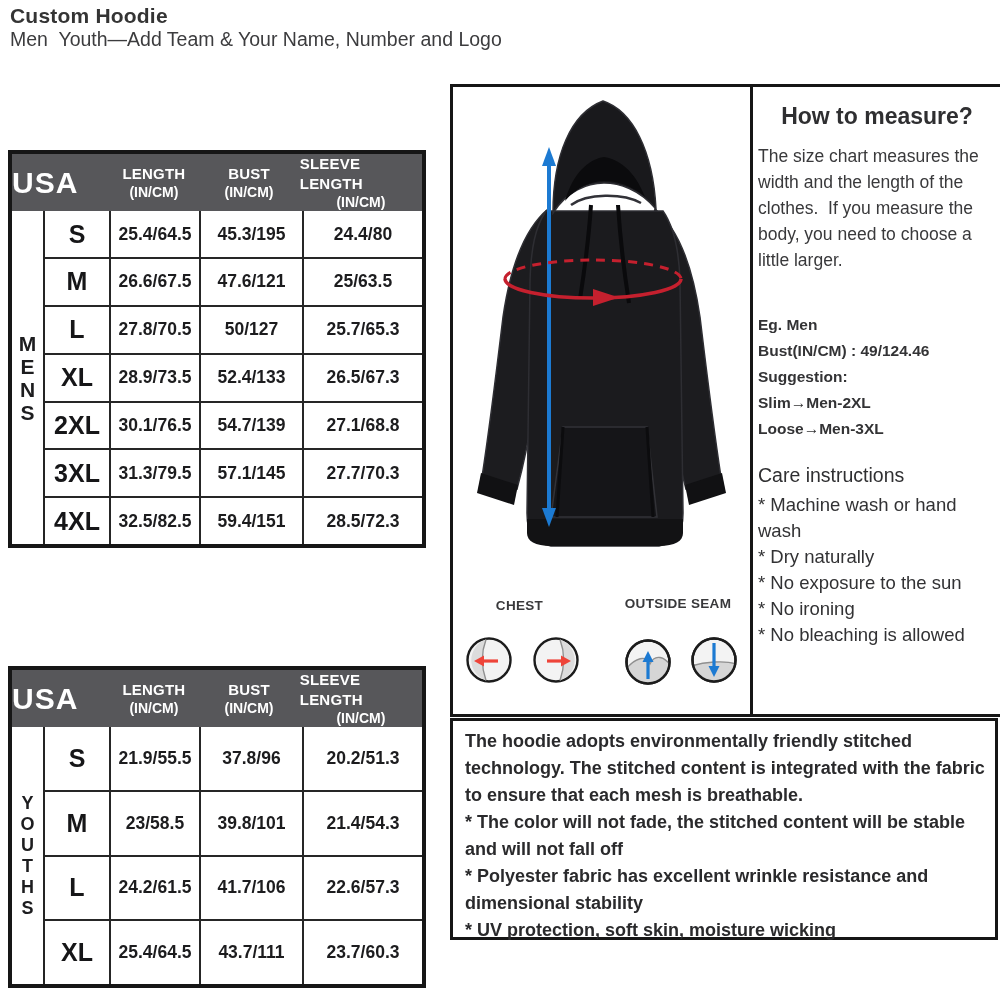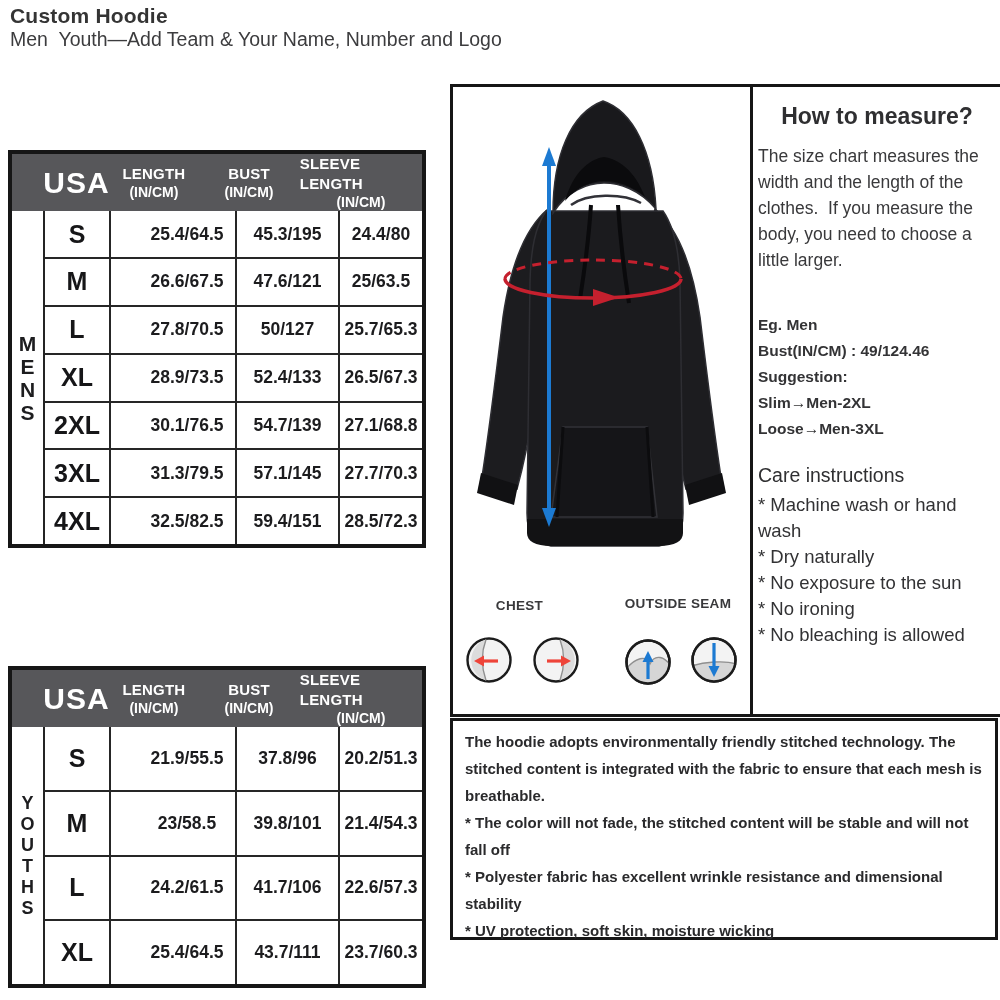--- a/index.html
+++ b/index.html
@@ -10,37 +10,37 @@
   #product-header { position:absolute; left:10px; top:4px; }
   #product-title { font-size:21px; font-weight:700; color:#343434; letter-spacing:.2px; }
   #product-subtitle { font-size:19.5px; font-weight:500; color:#3c3c3e; white-space:pre-wrap; }
 
   
   .size-table { position:absolute; left:8px; width:418px; background:#fff;
     border:4px solid var(--panel_border,#181818); display:flex; flex-direction:column; }
   .mens-table { top:150px; height:398px; }
   .youths-table { top:666px; height:322px; }
   .thead { display:flex; align-items:center; background:var(--header_bg,#57575a); color:#fff; flex:0 0 56px; }
-  .h-usa { width:99px; text-align:right; font-size:30px; font-weight:700; letter-spacing:1px; }
+  .h-usa { width:99px; text-align:left; font-size:30px; font-weight:700; letter-spacing:1px; }
   .h-col { display:flex; flex-direction:column; align-items:center; justify-content:center; line-height:1.3; }
   .h-col.c1 { width:90px; } .h-col.c2 { width:103px; } .h-col.c3 { width:124px; }
   .h-label { font-size:15px; font-weight:700; letter-spacing:.2px; }
   .h-unit { font-size:14px; font-weight:700; }
   .tbody { display:flex; flex:1; }
   .side { width:33px; border-right:2px solid #242424; display:flex; flex-direction:column;
     justify-content:center; align-items:center; font-weight:700; color:#1d1d1f; }
   .mens-table .letter { font-size:21px; line-height:23px; }
   .youths-table .letter { font-size:18px; line-height:21px; }
   .rows { flex:1; display:flex; flex-direction:column; }
   .trow { display:flex; flex:1; border-bottom:2px solid #262626; }
   .trow:last-child { border-bottom:none; }
   .c-size { width:66px; border-right:2px solid #262626; display:flex; align-items:center;
     justify-content:center; font-size:25px; font-weight:700; color:#161618; }
   .c-data { display:flex; align-items:center; justify-content:center; font-size:17.5px; font-weight:700; color:#1c1c1e; }
-  .c-data.c1 { width:98px; border-right:2px solid #262626;margin-left:28px; }
+  .c-data.c1 { width:90px; border-right:2px solid #262626; }
   .c-data.c2 { width:103px; border-right:2px solid #262626; }
   .c-data.c3 { flex:1; }
 
   
   #measure-section { position:absolute; left:450px; top:84px; width:550px; height:633px;
     border-top:3px solid var(--panel_border,#161616); border-left:3px solid var(--panel_border,#161616);
     border-bottom:3px solid var(--panel_border,#161616); display:flex; }
   #hoodie-cell { width:300px; border-right:3px solid var(--panel_border,#161616); position:relative; }
   .hoodie-svg { position:absolute; left:0; top:2px; width:297px; height:472px; }
   .diagram-label { position:absolute; font-size:13.5px; font-weight:700; color:#39393b;
@@ -57,21 +57,21 @@
   #measure-title { margin-top:6px; font-size:23px; font-weight:700; text-align:center; color:#2f2f31; }
   #measure-desc { margin-top:13px; font-size:17.5px; line-height:26px; color:#39393b;
     font-weight:500; white-space:pre-wrap; padding-right:2px; }
   #example-block { margin-top:39px; font-size:15.5px; font-weight:700; line-height:26px; color:#333335; }
   #care-title { margin-top:22px; font-size:19.5px; font-weight:500; color:#2f2f31; }
   #care-list { margin-top:5px; font-size:18.5px; font-weight:500; line-height:26px; color:#323234; }
 
   
   #description-panel { position:absolute; left:450px; top:718px; width:548px; height:222px;
     border:3px solid var(--panel_border,#161616); padding:7px 10px 0 12px;
-    font-size:15px; font-weight:700; color:#2a2a2c; line-height:27px; }
+    font-size:18px; font-weight:700; color:#2a2a2c; line-height:27px; }
   #description-panel .para { white-space:pre-wrap; }
 </style>
 </head>
 <body>
 
 <header id="product-header">
   <div id="product-title">Custom Hoodie</div>
   <div id="product-subtitle">Men  Youth—Add Team &amp; Your Name, Number and Logo</div>
 </header>
 

